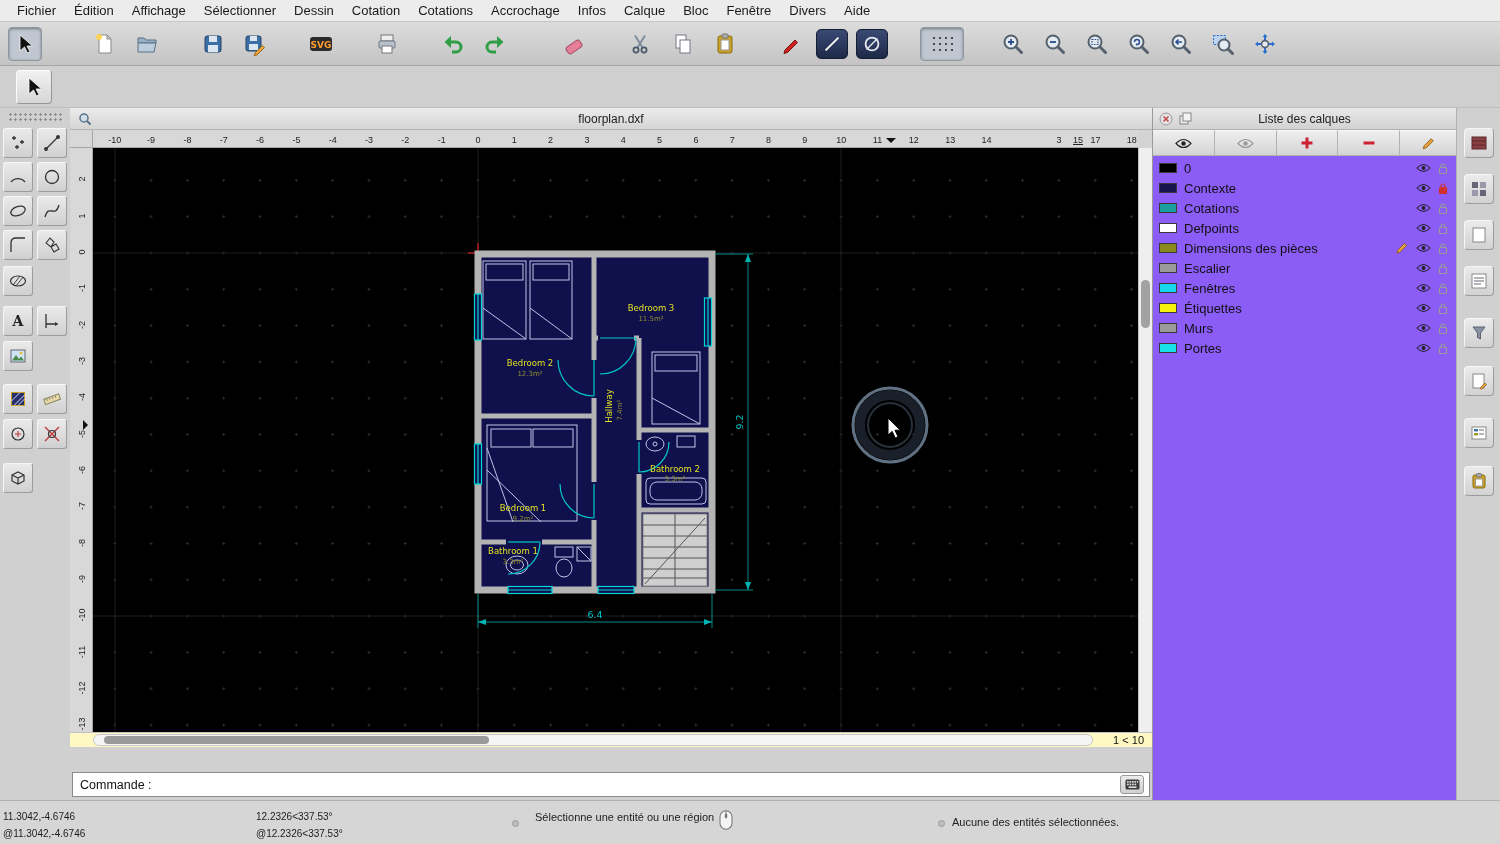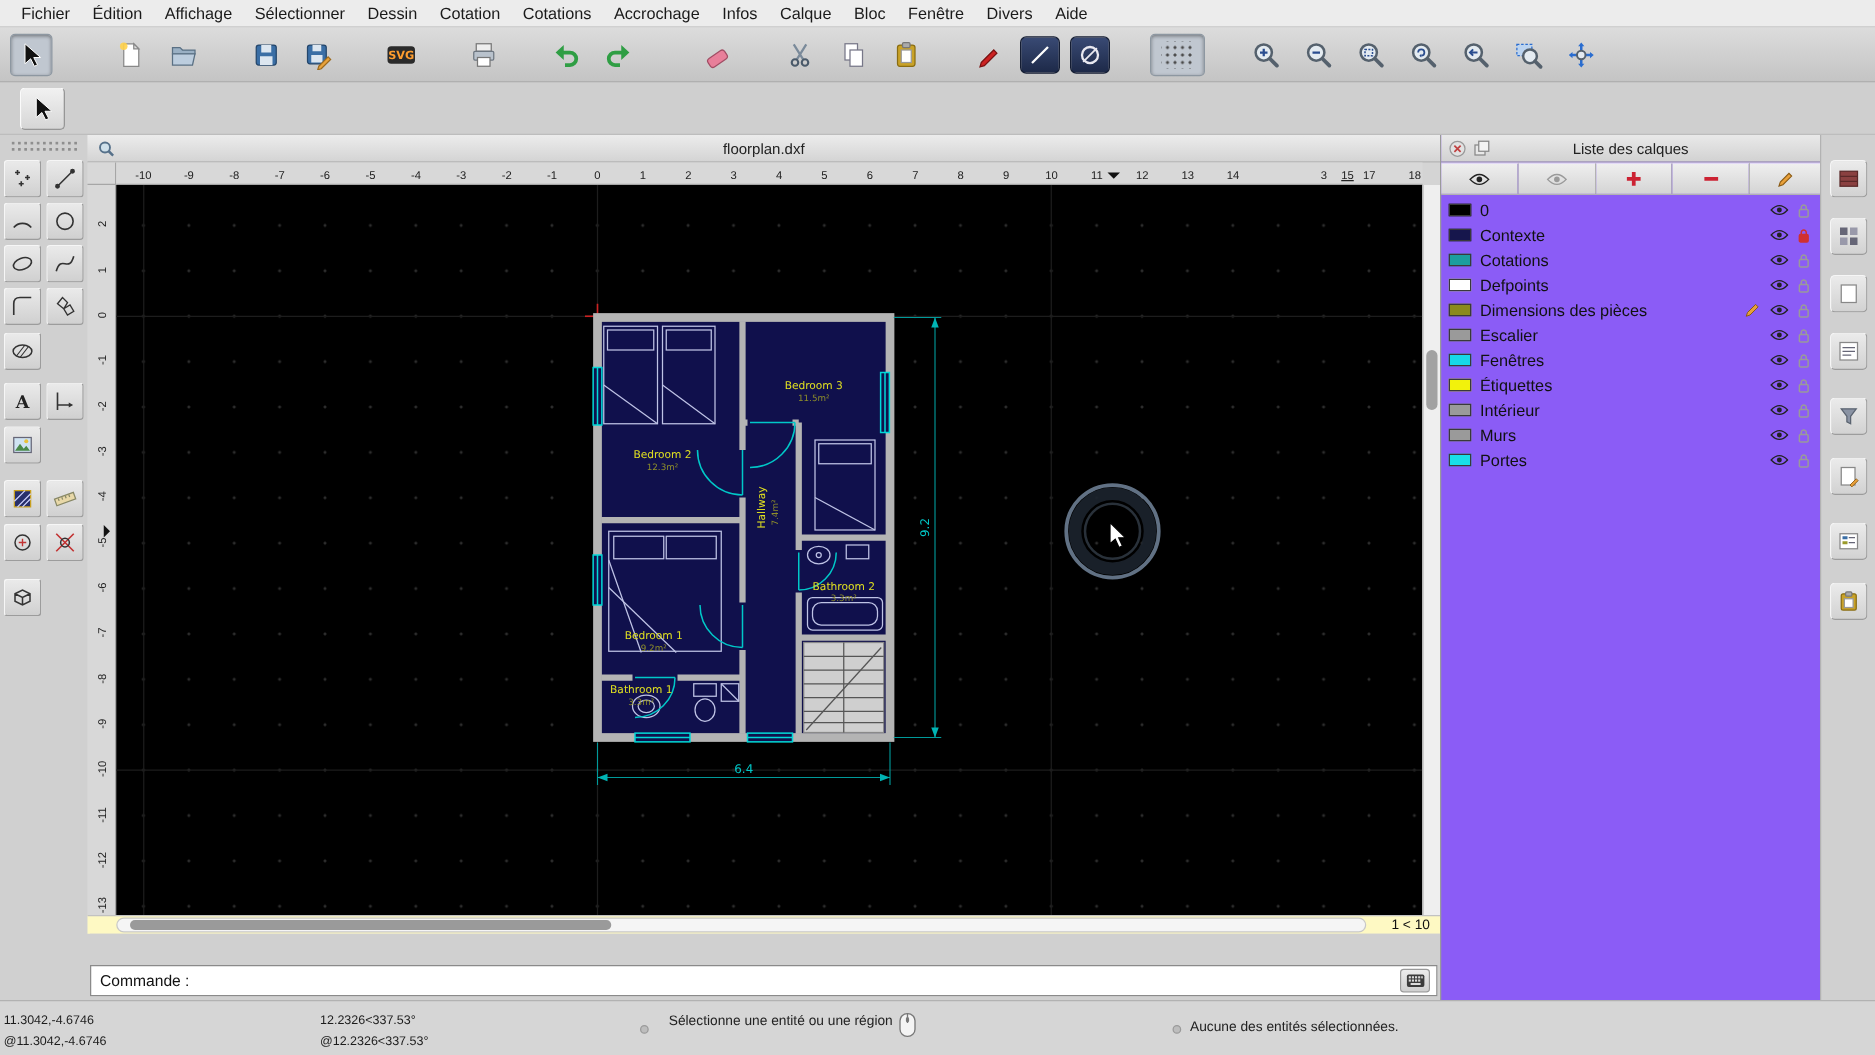--- a/index.html
+++ b/index.html
@@ -791,38 +791,20 @@
             <span>
               <svg width="10" height="13" viewBox="0 0 10 13">
                 <path d="M3 5.5 V4 a2 2 0 0 1 4 0 V5.5" fill="none" stroke="#9a9a9a" stroke-width="1.2"></path>
                 <rect x="1.5" y="5.5" width="7" height="6" rx="1" fill="none" stroke="#9a9a9a" stroke-width="1.2"></rect>
               </svg>
             </span>
           </span>
         </div>
         <div class="layer-row">
           <span class="swatch" style="background: rgb(154, 154, 154);"></span>
-          <span class="layer-name">Intérieur</span>
-          <span class="layer-icons">
-            <span>
-              <svg width="15" height="10" viewBox="0 0 16 10">
-                <path d="M1 5 Q8 -2.5 15 5 Q8 12.5 1 5 Z" fill="none" stroke="#222" stroke-width="1.1"></path>
-                <circle cx="8" cy="5" r="2.1" fill="#222"></circle>
-              </svg>
-            </span>
-            <span>
-              <svg width="10" height="13" viewBox="0 0 10 13">
-                <path d="M3 5.5 V4 a2 2 0 0 1 4 0 V5.5" fill="none" stroke="#9a9a9a" stroke-width="1.2"></path>
-                <rect x="1.5" y="5.5" width="7" height="6" rx="1" fill="none" stroke="#9a9a9a" stroke-width="1.2"></rect>
-              </svg>
-            </span>
-          </span>
-        </div>
-        <div class="layer-row">
-          <span class="swatch" style="background: rgb(154, 154, 154);"></span>
           <span class="layer-name">Murs</span>
           <span class="layer-icons">
             <span>
               <svg width="15" height="10" viewBox="0 0 16 10">
                 <path d="M1 5 Q8 -2.5 15 5 Q8 12.5 1 5 Z" fill="none" stroke="#222" stroke-width="1.1"></path>
                 <circle cx="8" cy="5" r="2.1" fill="#222"></circle>
               </svg>
             </span>
             <span>
               <svg width="10" height="13" viewBox="0 0 10 13">

